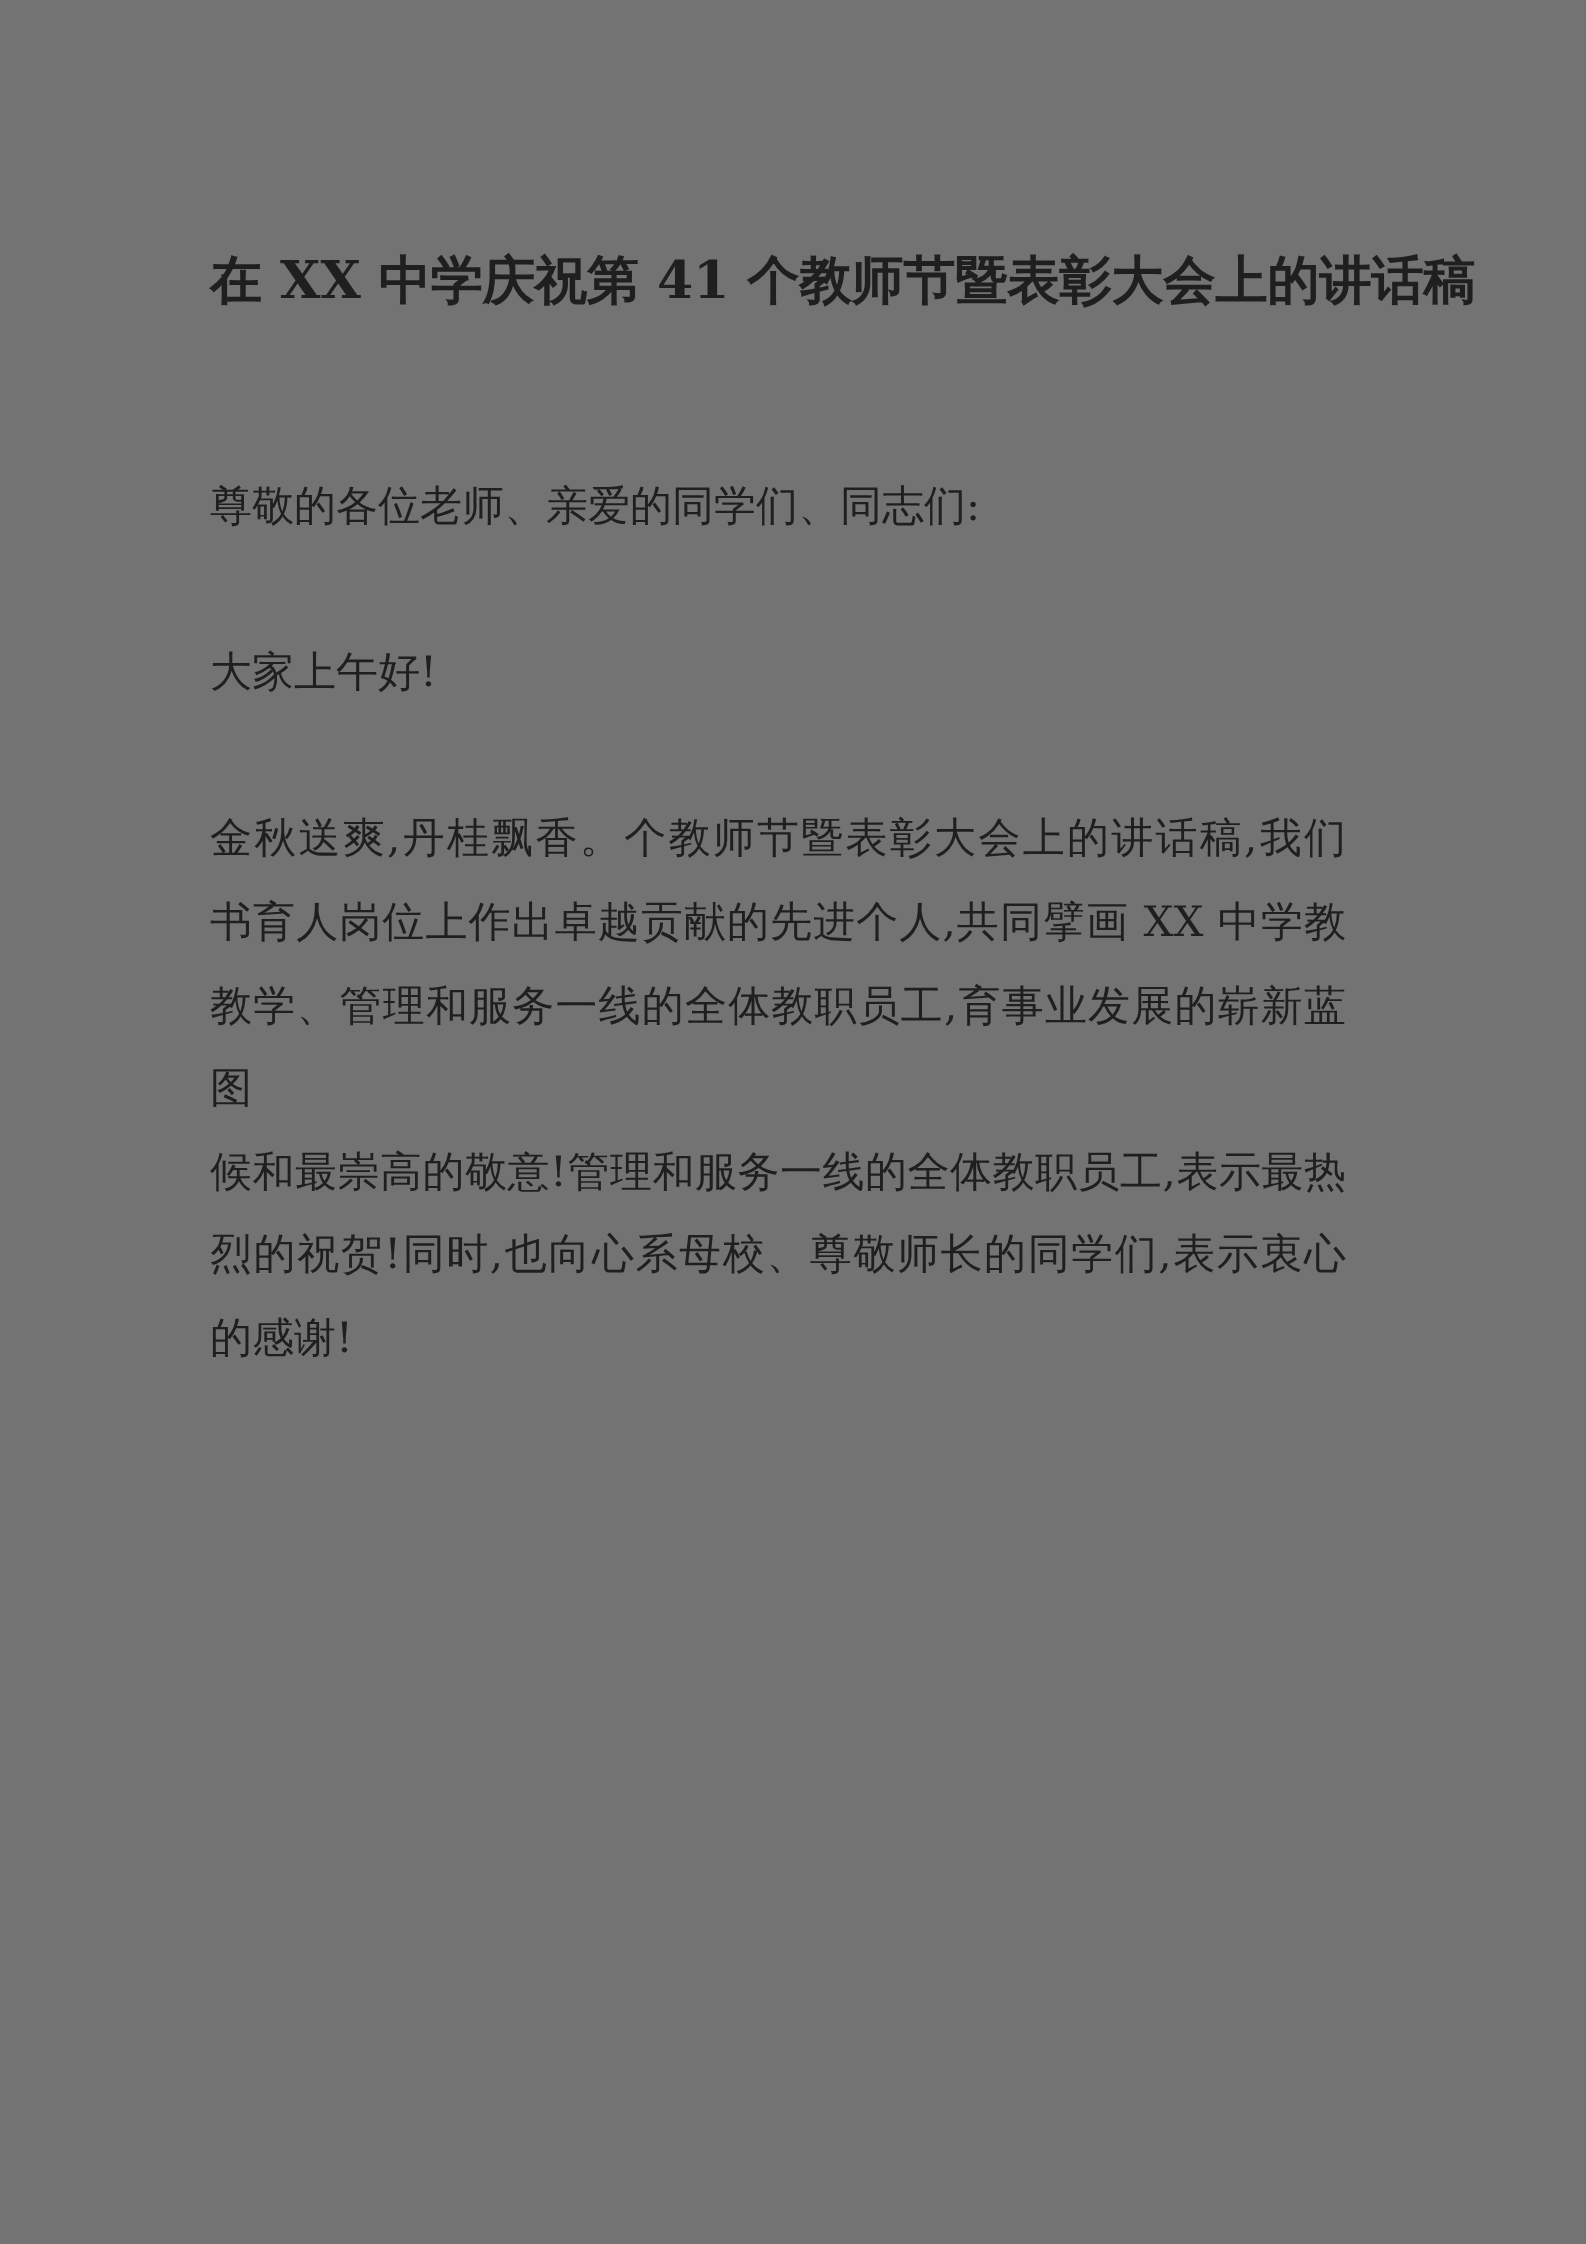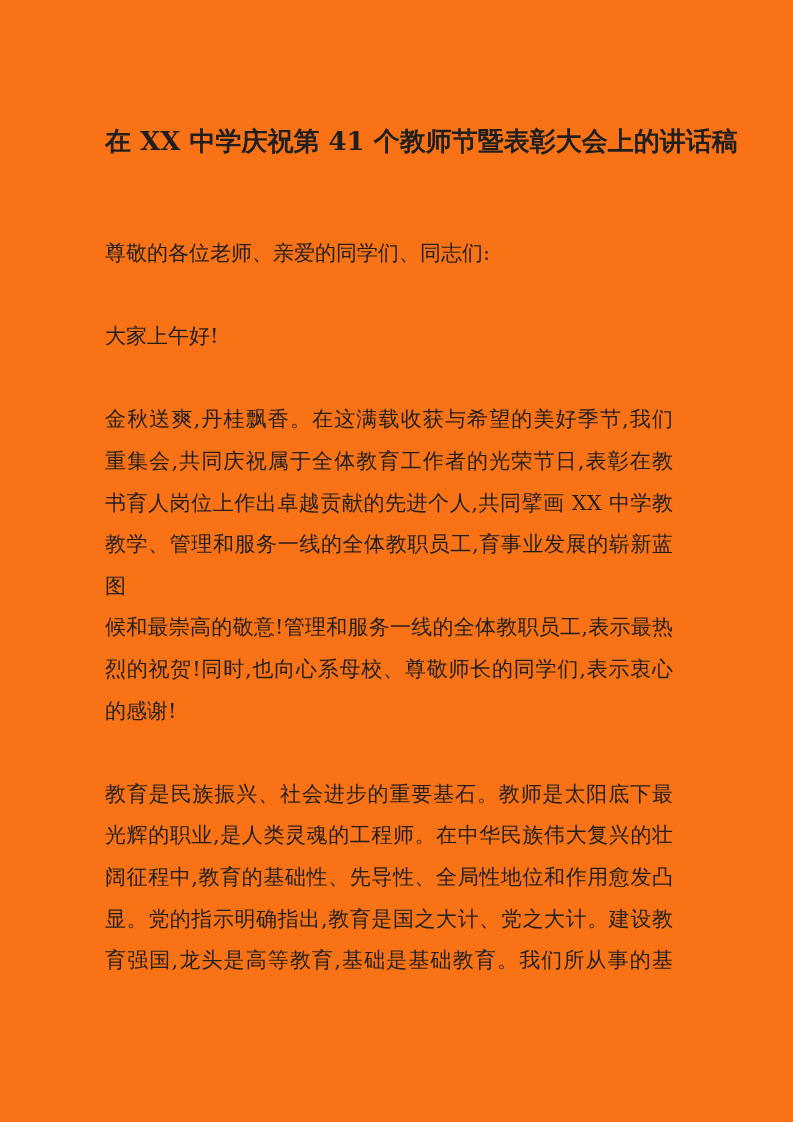--- a/index.html
+++ b/index.html
@@ -4,21 +4,21 @@
 <style>
   html, body {
     margin: 0;
     padding: 0;
     background: #ffffff;
   }
   .page {
     position: relative;
     width: 793px;
     height: 1122px;
-    background: #f97316;
+    background: #737373;
     box-sizing: border-box;
     padding: 119px 120px 0 105px;
     overflow: hidden;
     font-family: "DejaVu Serif", "Liberation Serif", serif;
     color: #1f1f1f;
   }
   .doc-title {
     font-size: 26px;
     font-weight: bold;
     line-height: 44px;
@@ -53,29 +53,21 @@
 <div class="page">
   <div class="doc-title">在 XX 中学庆祝第 41 个教师节暨表彰大会上的讲话稿</div>
   <div class="doc-body" id="doc-body">
       <div class="block">
         <div class="bline">尊敬的各位老师、亲爱的同学们、同志们:</div>
       </div>
       <div class="block">
         <div class="bline">大家上午好!</div>
       </div>
       <div class="block">
-        <div class="bline j">金秋送爽,丹桂飘香。在这满载收获与希望的美好季节,我们</div>
-        <div class="bline j">重集会,共同庆祝属于全体教育工作者的光荣节日,表彰在教</div>
+        <div class="bline j">金秋送爽,丹桂飘香。个教师节暨表彰大会上的讲话稿,我们</div>
         <div class="bline j">书育人岗位上作出卓越贡献的先进个人,共同擘画 XX 中学教</div>
         <div class="bline j">教学、管理和服务一线的全体教职员工,育事业发展的崭新蓝图</div>
         <div class="bline j">候和最崇高的敬意!管理和服务一线的全体教职员工,表示最热</div>
         <div class="bline j">烈的祝贺!同时,也向心系母校、尊敬师长的同学们,表示衷心</div>
         <div class="bline">的感谢!</div>
       </div>
-      <div class="block">
-        <div class="bline j">教育是民族振兴、社会进步的重要基石。教师是太阳底下最</div>
-        <div class="bline j">光辉的职业,是人类灵魂的工程师。在中华民族伟大复兴的壮</div>
-        <div class="bline j">阔征程中,教育的基础性、先导性、全局性地位和作用愈发凸</div>
-        <div class="bline j">显。党的指示明确指出,教育是国之大计、党之大计。建设教</div>
-        <div class="bline j">育强国,龙头是高等教育,基础是基础教育。我们所从事的基</div>
-      </div>
     </div>
 </div>
 
 </body></html>

